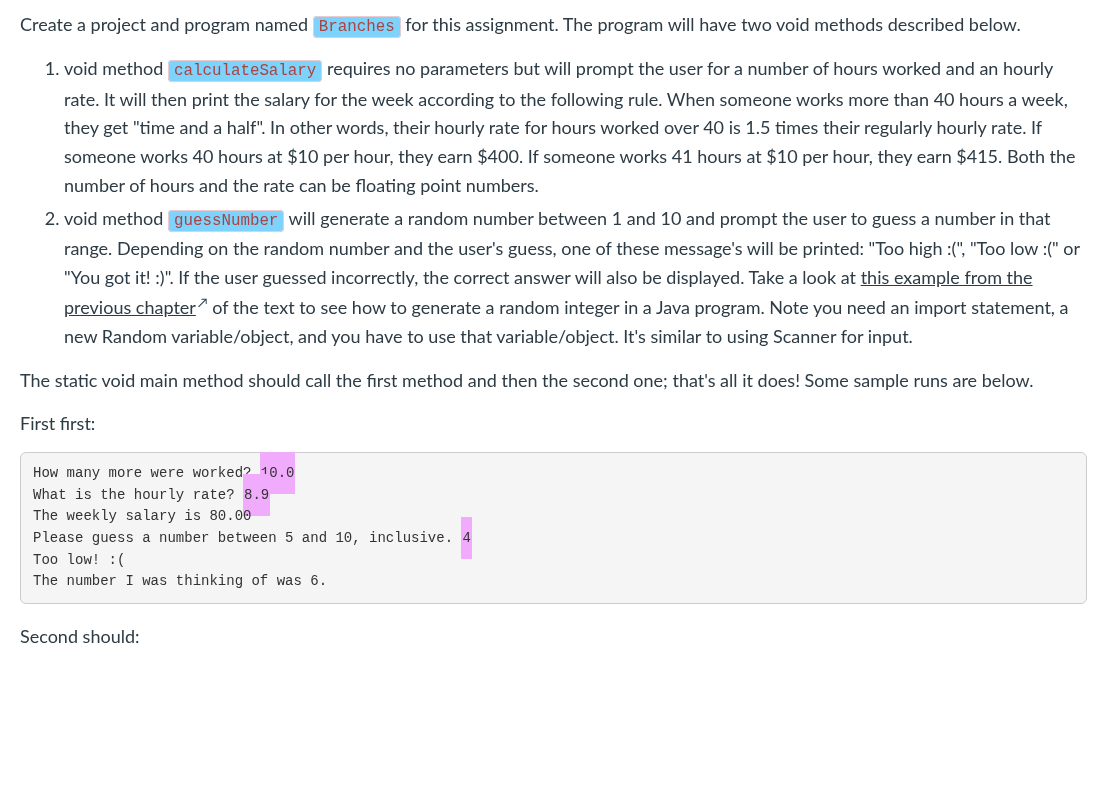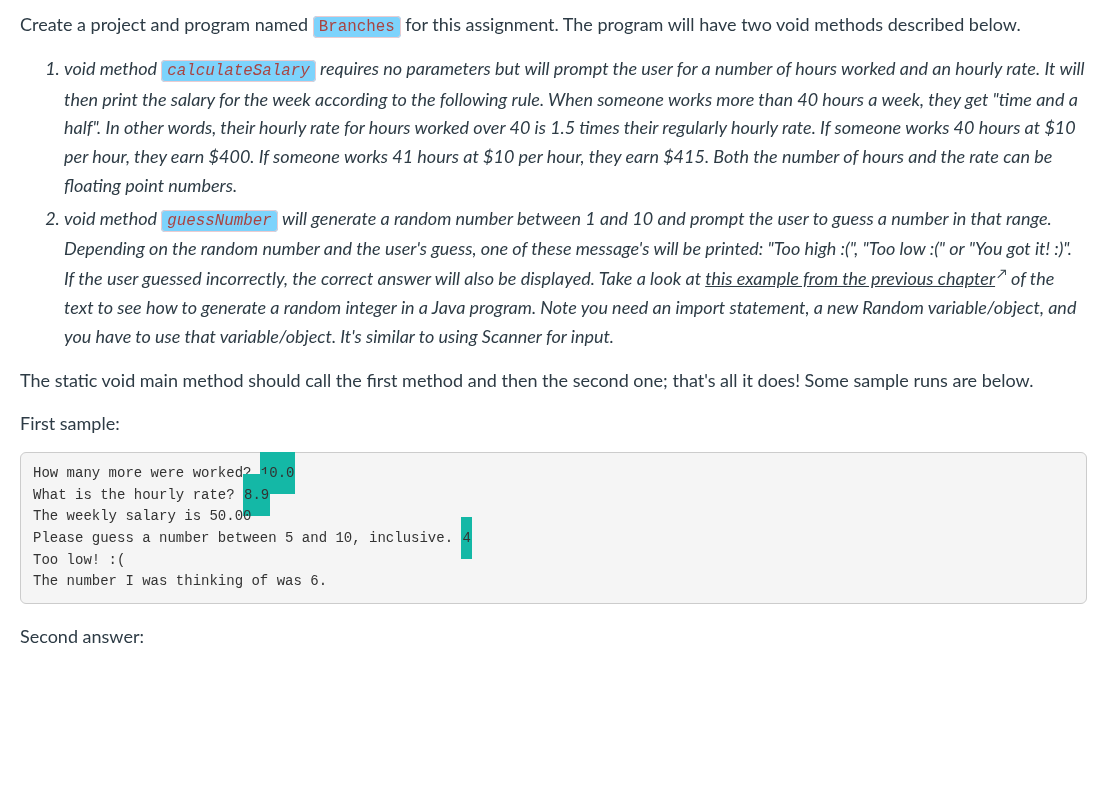--- a/index.html
+++ b/index.html
@@ -9,21 +9,20 @@
     font-family: "Lato", "Helvetica Neue", Helvetica, Arial, sans-serif;
     font-size: 18px;
     line-height: 1.6;
     color: #2d3b45;
     background: #fff;
   }
   p { margin: 0 0 14px 0; }
   ol {
     margin: 0 1px 16px 0;
     padding-left: 44px;
-    font-style: italic;
   }
   li { margin-bottom: 4px; }
   code.inline {
     font-family: Menlo, Monaco, Consolas, "Courier New", monospace;
     font-size: 0.88em;
     background: #7dd3fc;
     border: 1px solid #ebccd1;
     color: #a94442;
     border-radius: 4px;
     padding: 1px 5px;
@@ -44,21 +43,21 @@
     line-height: 1.55;
     background: #f5f5f5;
     border: 1px solid #ccc;
     border-radius: 6px;
     padding: 10px 12px;
     margin: 0 0 18px 0;
     white-space: pre-wrap;
     color: #333;
   }
   .hl {
-    background: #14b8a6;
+    background: #f0abfc;
     padding: 13px 1px;
   }
 </style>
 </head>
 <body>
 
 <p>
   <span>Create a project and program named </span><code class="inline">Branches</code><span> for this assignment. The program will have two void methods described below.</span>
 </p>
 
@@ -66,22 +65,22 @@
   <li>
     <span>void method </span><code class="inline">calculateSalary</code><span> requires no parameters but will prompt the user for a number of hours worked and an hourly rate. It will then print the salary for the week according to the following rule. When someone works more than 40 hours a week, they get "time and a half". In other words, their hourly rate for hours worked over 40 is 1.5 times their regularly hourly rate. If someone works 40 hours at $10 per hour, they earn $400. If someone works 41 hours at $10 per hour, they earn $415. Both the number of hours and the rate can be floating point numbers.</span>
   </li>
   <li>
     <span>void method </span><code class="inline">guessNumber</code><span> will generate a random number between 1 and 10 and prompt the user to guess a number in that range. Depending on the random number and the user's guess, one of these message's will be printed: "Too high :(", "Too low :(" or "You got it! :)".  If the user guessed incorrectly, the correct answer will also be displayed. Take a look at </span><a href="#" class="ext"><span>this example from the previous chapter</span></a><span class="ext-icon">↗</span><span> of the text to see how to generate a random integer in a Java program. Note you need an import statement, a new Random variable/object, and you have to use that variable/object. It's similar to using Scanner for input.</span>
   </li>
 </ol>
 
 <p>The static void main method should call the first method and then the second one; that's all it does! Some sample runs are below.</p>
 
-<p>First sample:</p>
+<p>First first:</p>
 
 <pre class="sample"><span>How many more were worked? </span><span class="hl">10.0</span>
 <span>What is the hourly rate? </span><span class="hl">8.9</span>
-<span>The weekly salary is 50.00</span>
+<span>The weekly salary is 80.00</span>
 <span>Please guess a number between 5 and 10, inclusive. </span><span class="hl">4</span>
 <span>Too low! :(</span>
 <span>The number I was thinking of was 6.</span></pre>
 
-<p>Second answer:</p>
+<p>Second should:</p>
 
 </body></html>

